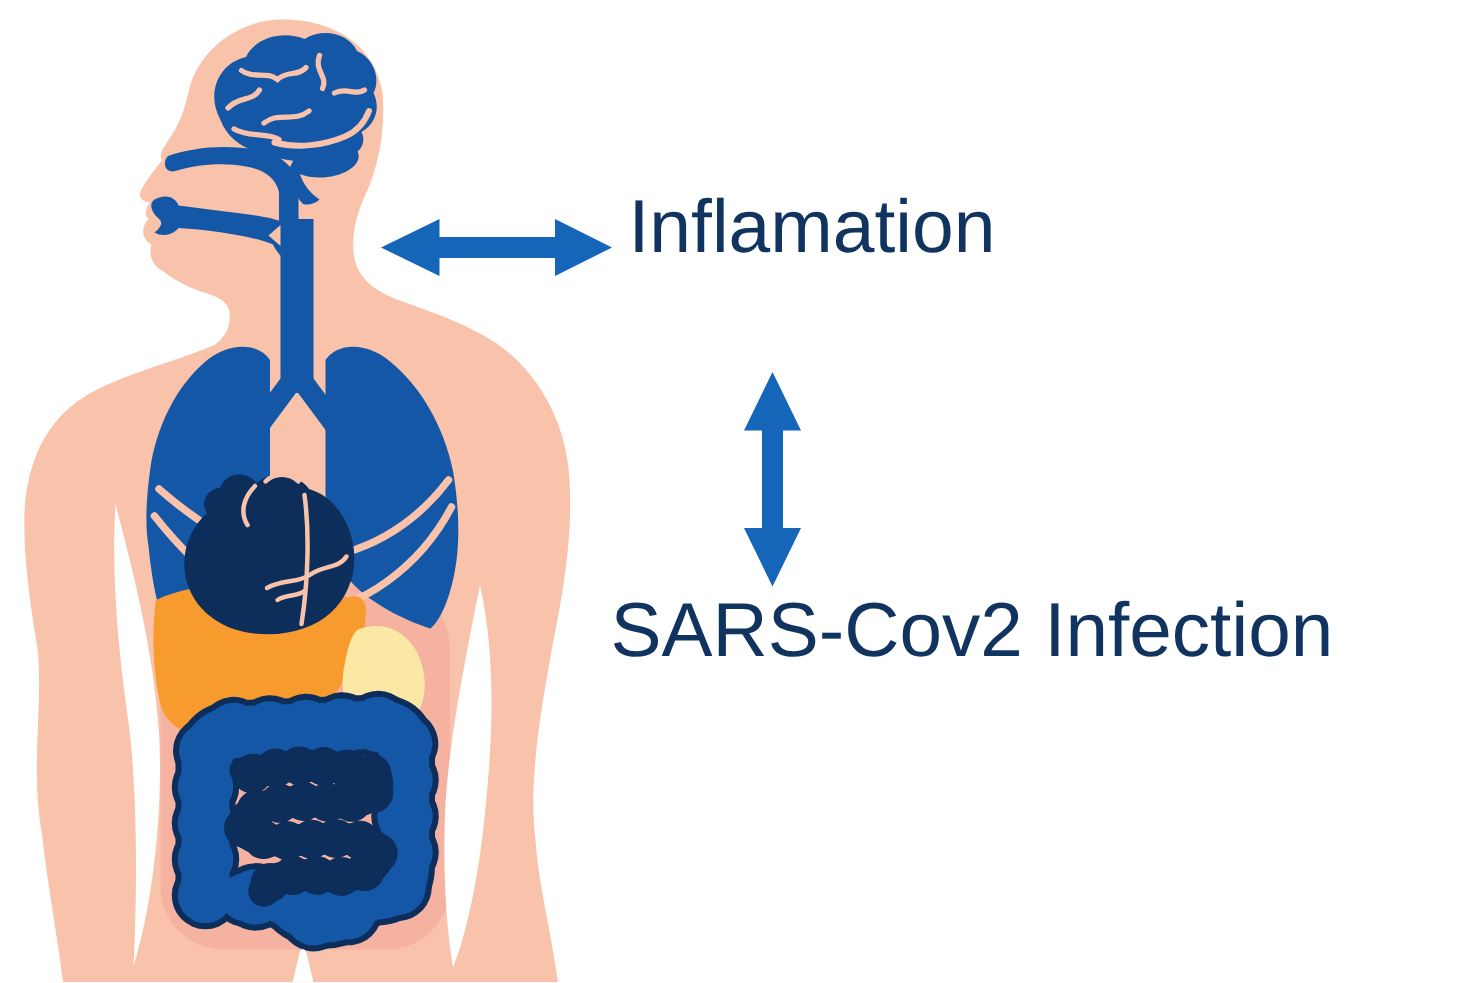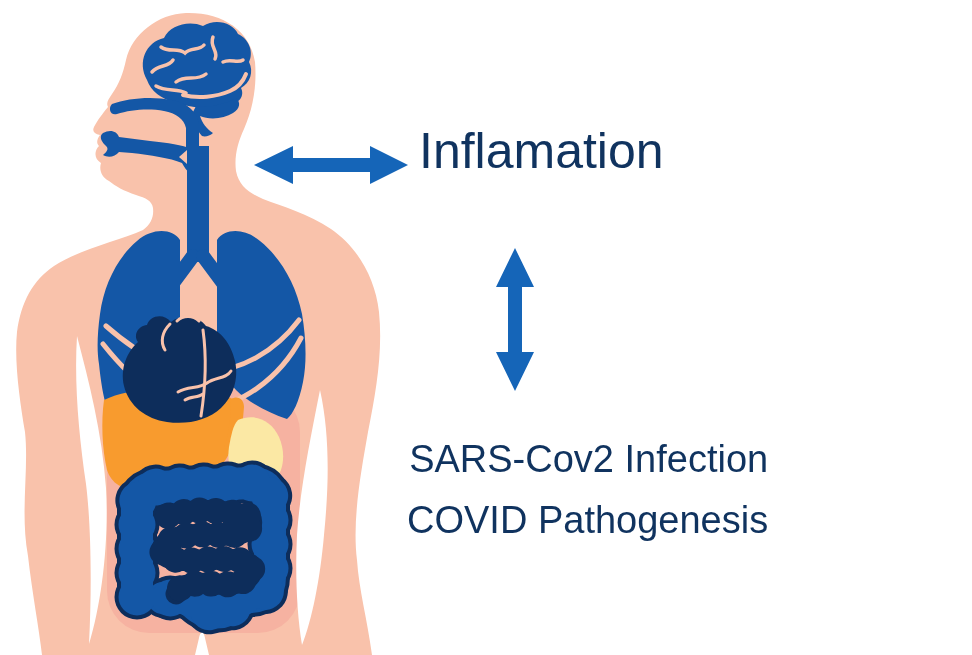--- a/index.html
+++ b/index.html
@@ -1,20 +1,19 @@
 <!DOCTYPE html>
 <html style="--background: #ffffff; --skin: #f9c2ab; --skin-deep: #f6b2a1; --organ-blue: #1457a6; --navy: #0d2d5b; --liver-orange: #f89b2e; --stomach-yellow: #fbe8a4; --arrow-blue: #1565b8; --text-navy: #10335f;"><head>
 <meta charset="utf-8">
 <style>
   html,body{margin:0;padding:0;background:#fff;}
   .canvas{
     position:relative;width:972px;height:655px;overflow:hidden;
     background:var(--background,#fff);
     font-family:"Liberation Sans",sans-serif;
-    text-align:right;
   }
   .canvas svg{position:absolute;left:0;top:0;}
   
   .skin{fill:var(--skin,#f9c2ab);}
   .skin2{fill:var(--skin-deep,#f6b2a1);}
   .blue{fill:var(--organ-blue,#1457a6);}
   .navy{fill:var(--navy,#0d2d5b);}
   .orange{fill:var(--liver-orange,#f89b2e);}
   .yellow{fill:var(--stomach-yellow,#fbe8a4);}
   .white{fill:#ffffff;}
@@ -25,21 +24,21 @@
   .vessel{stroke-width:3;}
   .bronchus{stroke:var(--organ-blue,#1457a6);stroke-width:14;stroke-linecap:round;}
   .colon-dark-base{stroke:var(--navy,#0d2d5b);stroke-width:40;fill:none;stroke-linecap:round;stroke-linejoin:round;}
   .colon-dark-dots{stroke:var(--navy,#0d2d5b);stroke-width:45;fill:none;stroke-linecap:round;stroke-dasharray:0.1 24;}
   .colon-blue-base{stroke:var(--organ-blue,#1457a6);stroke-width:32;fill:none;stroke-linecap:round;stroke-linejoin:round;}
   .colon-blue-dots{stroke:var(--organ-blue,#1457a6);stroke-width:37;fill:none;stroke-linecap:round;stroke-dasharray:0.1 24;}
   .si-base{stroke:var(--navy,#0d2d5b);stroke-width:21;fill:none;stroke-linecap:round;stroke-linejoin:round;}
   .si-dots{stroke:var(--navy,#0d2d5b);stroke-width:26;fill:none;stroke-linecap:round;stroke-dasharray:0.1 16;}
   .label{position:absolute;color:var(--text-navy,#10335f);}
   .label-inflammation{left:419px;top:118px;font-size:50px;line-height:67px;}
-  .label-infection{left:407px;top:429px;font-size:38px;line-height:61px;}
+  .label-infection{left:407px;top:389px;font-size:51px;line-height:61px;}
 </style>
 </head>
 <body>
 
 <div class="canvas">
 
   <svg width="972" height="655" viewBox="0 0 972 655">
     <defs>
       <path id="colonPath" d="M137,597 L137,508 Q137,488 157,487 L252,483 Q270,483 270,500 L270,577 Q270,596 251,597 L163,598 M190,598 C200,614 222,618 237,604"></path>
       <path id="siPath" d="M168,516 C196,506 232,512 250,516 C257,530 241,537 221,535 C196,533 171,535 163,546 C158,559 176,562 201,560 C226,558 248,558 252,567 C254,580 238,586 216,584 C196,582 179,584 176,594"></path>
@@ -150,16 +149,15 @@
     <polygon class="arrow" points="254,165 293,146 293,158 370,158 370,146 408,165 370,184 370,172 293,172 293,184"></polygon>
     <polygon class="arrow" points="515,248 534,287 522,287 522,352 534,352 515,391 496,352 508,352 508,287 496,287"></polygon>
   </svg>
 
   <div class="label label-inflammation">
     <div>Inflamation</div>
   </div>
 
   <div class="label label-infection">
     <div>SARS-Cov2 Infection</div>
-    <div>COVID Pathogenesis</div>
   </div>
 
 </div>
 
 </body></html>

